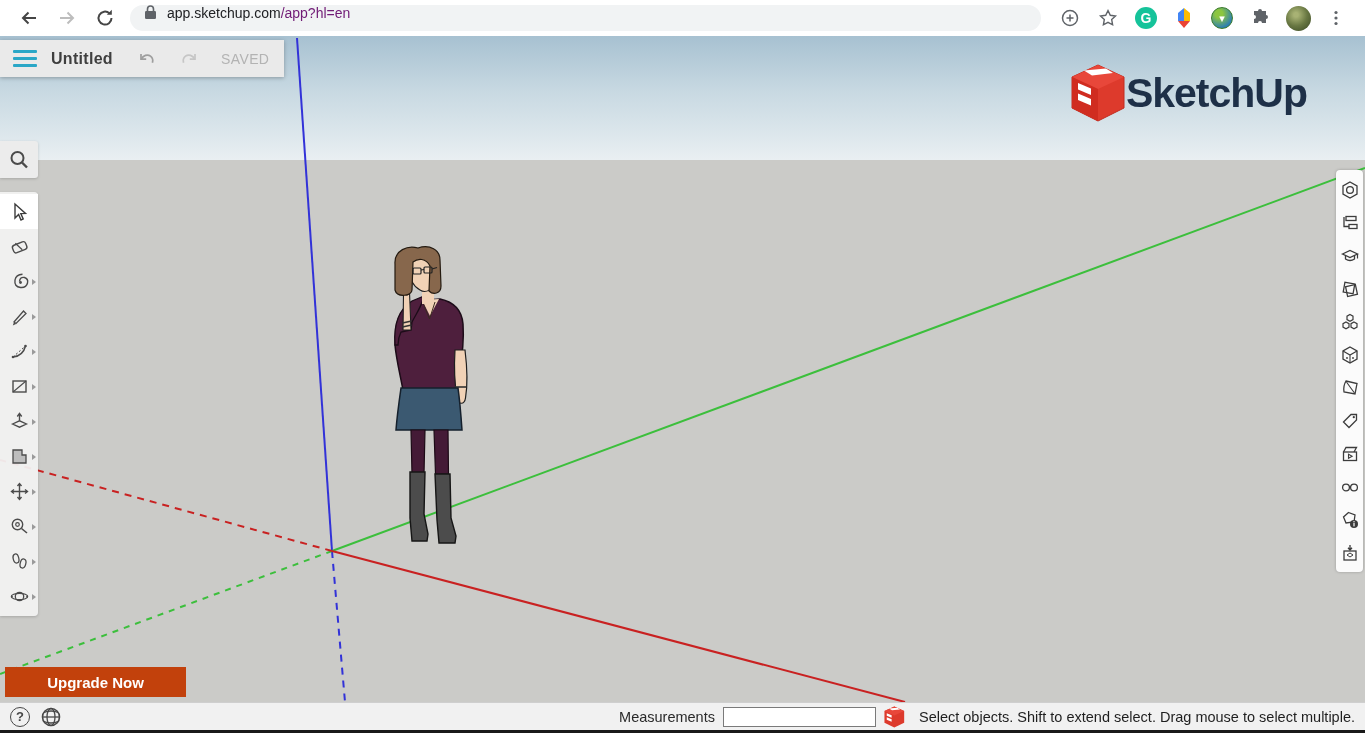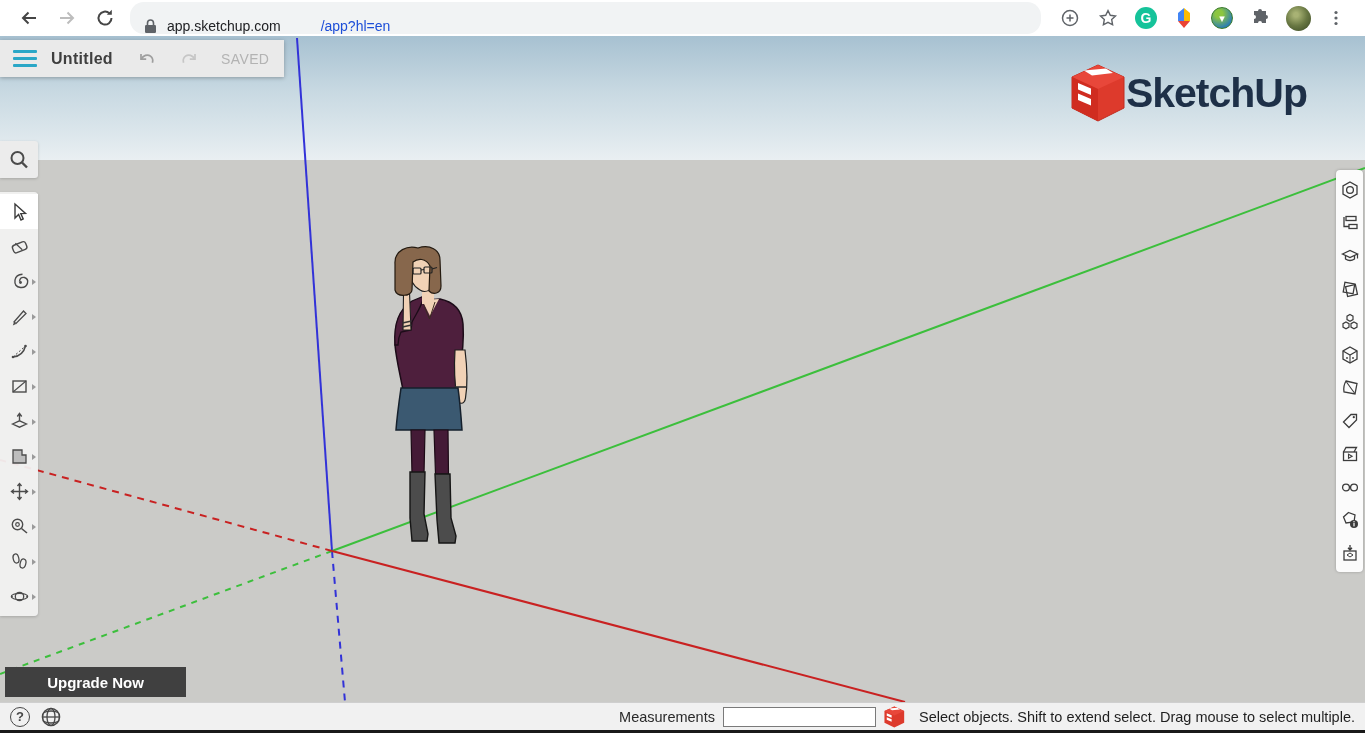--- a/index.html
+++ b/index.html
@@ -1,24 +1,24 @@
 <!DOCTYPE html>
 <html><head>
 <meta charset="utf-8">
 <style>
   * { margin:0; padding:0; box-sizing:border-box; }
   html,body { width:1365px; height:733px; overflow:hidden; font-family:"Liberation Sans",sans-serif; background:#fff; }
 
   
   #chrome { position:absolute; top:0; left:0; width:1365px; height:36px; background:#fff; display:flex; align-items:center; padding:0 10px; z-index:50; }
   .nav-ic { width:24px; height:24px; display:flex; align-items:center; justify-content:center; margin:0 7px; flex:0 0 auto; }
-  #urlbar { flex:1 1 auto; height:32px; background:#f1f3f4; border-radius:14px; display:flex; align-items:flex-end; padding:0 14px; margin:0 10px 0 6px; }
+  #urlbar { flex:1 1 auto; height:26px; background:#f1f3f4; border-radius:14px; display:flex; align-items:flex-start; padding:0 14px; margin:0 10px 0 6px; }
   #urlbar .lock { margin-right:10px; display:flex; }
   .url-text { font-size:14px; color:#202124; white-space:nowrap; }
-  .url-path { color:#1d4ed8;margin-left:40px; }
+  .url-path { color:#701a75; }
   .ext-ic { width:26px; height:26px; display:flex; align-items:center; justify-content:center; margin:0 6px; flex:0 0 auto; }
   .g-circle { width:22px; height:22px; border-radius:50%; background:#15c39a; color:#fff; font-size:14px; font-weight:bold; display:flex; align-items:center; justify-content:center; }
   .idm-circle { width:22px; height:22px; border-radius:50%; background:radial-gradient(circle at 35% 30%, #8cc63f 20%, #2a7db5 75%); border:1px solid #3a7a2a; display:flex; align-items:center; justify-content:center; color:#fff; font-size:11px; }
   .avatar { width:25px; height:25px; border-radius:50%; background:radial-gradient(circle at 40% 35%, #a8b274 10%, #697843 50%, #414f28 90%); }
 
   
   #app { position:absolute; top:36px; left:0; width:1365px; height:697px; overflow:hidden; }
   #sky { position:absolute; top:0; left:0; width:1365px; height:124px; background:linear-gradient(180deg,#a7c1d1 0%,#c8d9e2 45%,#e9eff2 100%); }
   #ground { position:absolute; top:124px; left:0; width:1365px; height:542px; background:#cbcbc8; }
   #axes { position:absolute; top:0; left:0; z-index:2; }
@@ -41,21 +41,21 @@
   #ltb { position:absolute; top:156px; left:0; width:38px; background:rgba(241,241,241,.95); border-radius:0 4px 4px 0; padding:2px 0; box-shadow:0 1px 3px rgba(0,0,0,.18); z-index:10; }
   .tl-btn { width:38px; height:35px; display:flex; align-items:center; justify-content:center; position:relative; cursor:pointer; }
   .tl-btn.active { background:#fff; }
   .flyout::after { content:""; position:absolute; right:2px; top:50%; margin-top:-3px; border-left:4px solid #9a9a9a; border-top:3px solid transparent; border-bottom:3px solid transparent; }
 
   
   #rtb { position:absolute; top:134px; right:2px; width:27px; background:#fbfbfb; border-radius:4px; padding:3px 0; box-shadow:0 0 3px rgba(0,0,0,.25); z-index:10; }
   .rt-btn { width:27px; height:33px; display:flex; align-items:center; justify-content:center; cursor:pointer; }
 
   
-  #upgrade { position:absolute; top:631px; left:5px; width:181px; height:30px; background:#404040; color:#fff; font-size:15px; font-weight:bold; display:flex; align-items:center; justify-content:center; z-index:10; cursor:pointer; }
+  #upgrade { position:absolute; top:631px; left:5px; width:181px; height:30px; background:#c2410c; color:#fff; font-size:15px; font-weight:bold; display:flex; align-items:center; justify-content:center; z-index:10; cursor:pointer; }
   #statusbar { position:absolute; top:666px; left:0; width:1365px; height:28px; background:#f1f1f1; border-top:1px solid #cfcfcf; display:flex; align-items:center; padding:0 10px; gap:10px; z-index:11; }
   #help-ic { width:20px; height:20px; border:1.6px solid #474747; border-radius:50%; color:#474747; font-size:13px; font-weight:bold; display:flex; align-items:center; justify-content:center; flex:0 0 auto; }
   #hint { font-size:14.5px; color:#1f1f1f; margin-left:4px; }
   #meas-wrap { margin-left:auto; display:flex; align-items:center; gap:8px; }
   #meas-label { font-size:14.5px; color:#2a2a2a; }
   #meas-input { width:153px; height:20px; border:1px solid #7a7a7a; background:#fff; font-size:13px; padding:0 4px; }
   #bottom-edge { position:absolute; top:694px; left:0; width:1365px; height:3px; background:#191919; z-index:12; }
 
   svg { display:block; }
 </style>

